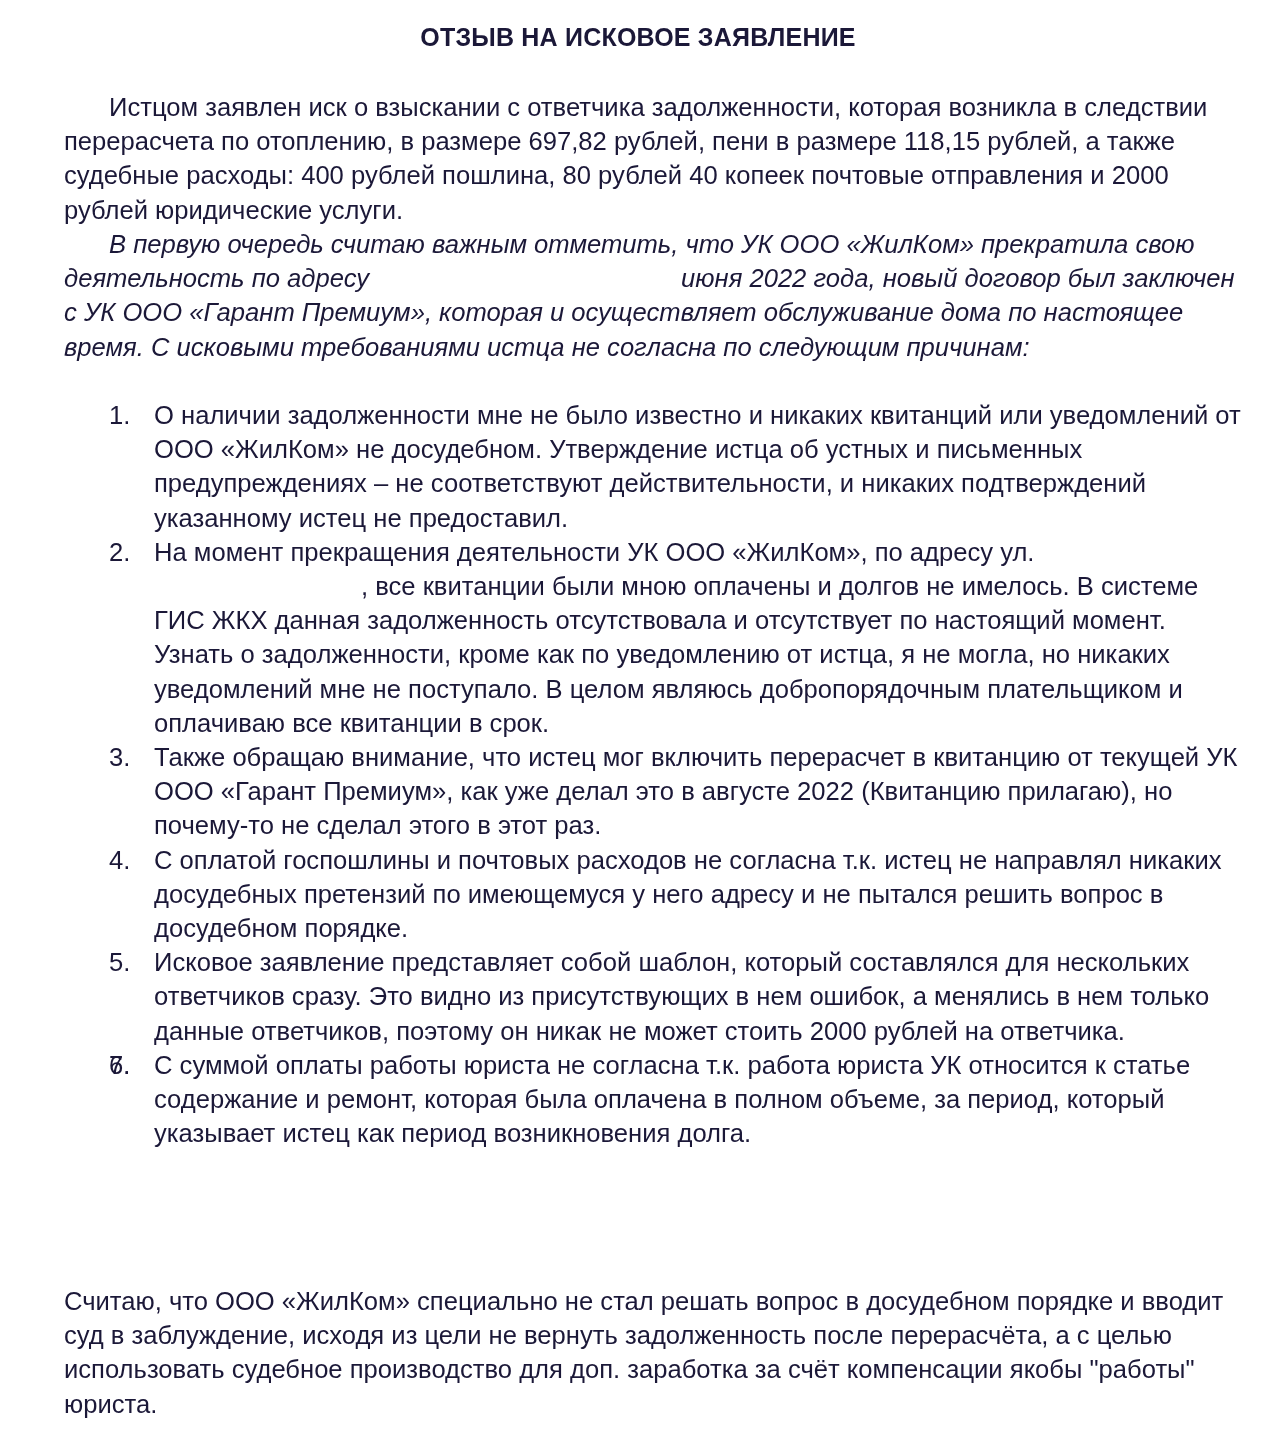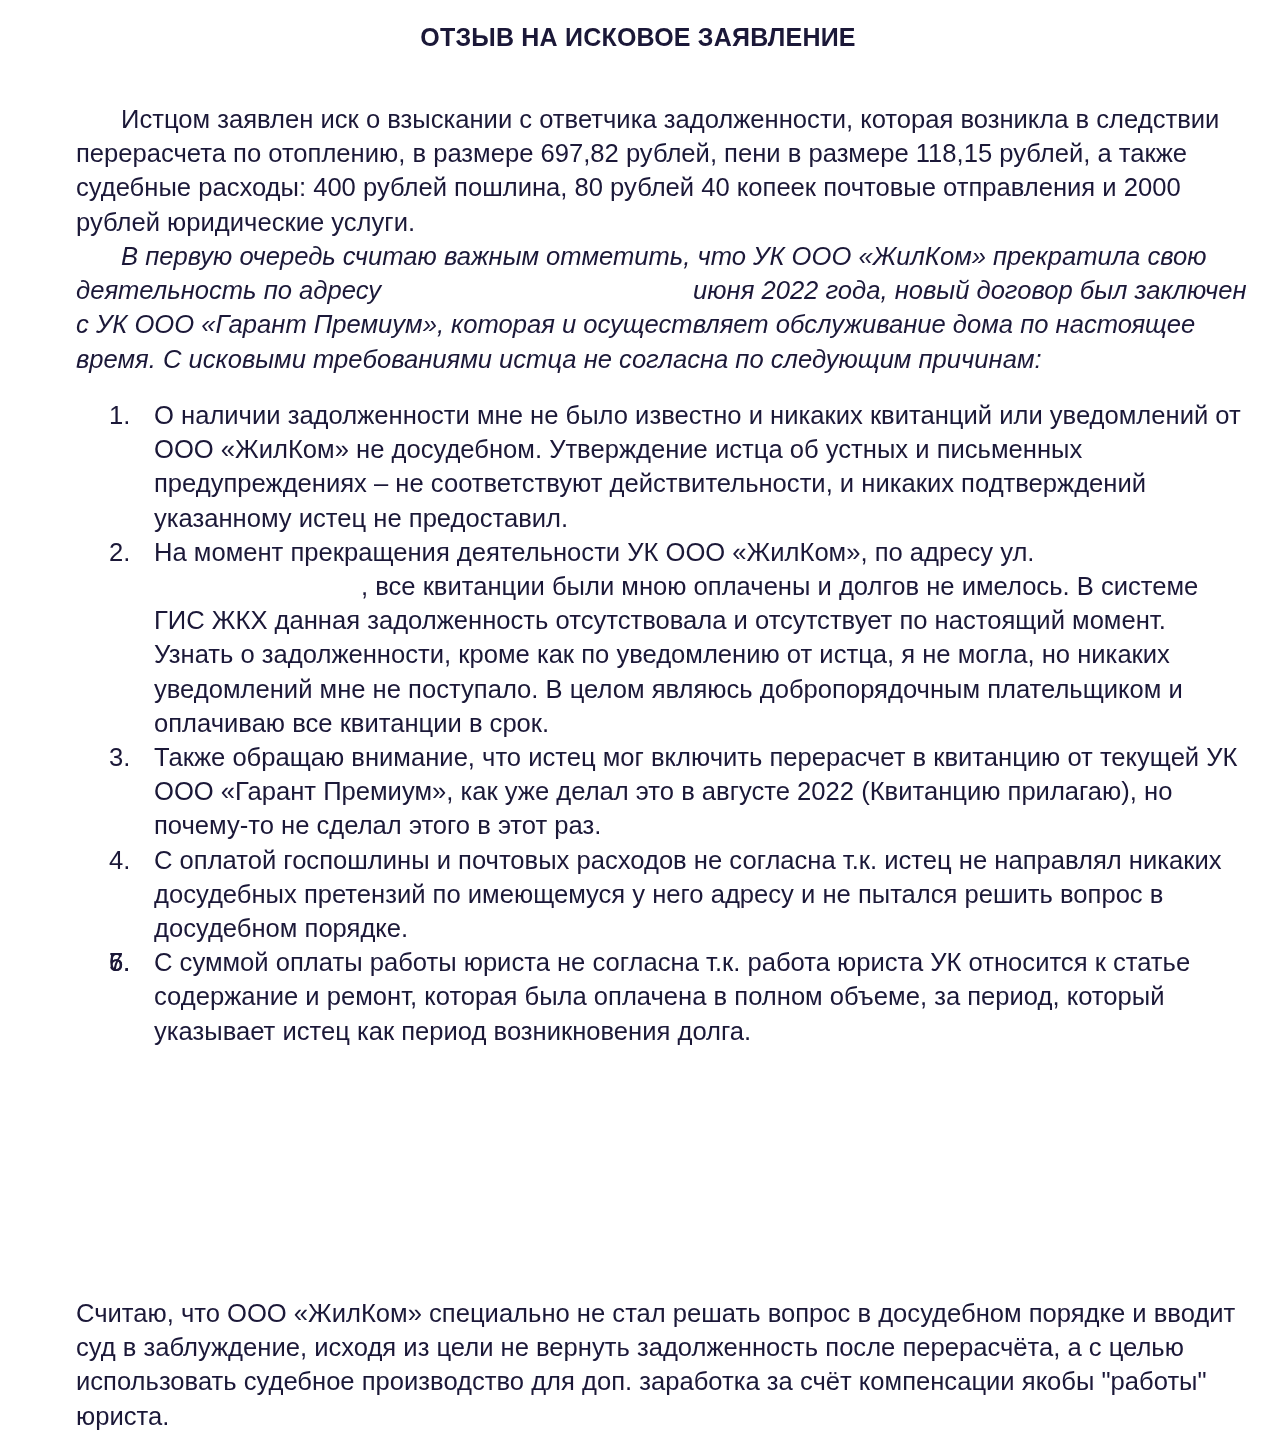--- a/index.html
+++ b/index.html
@@ -29,21 +29,21 @@
       text-align: center;
       font-size: 25px;
       font-weight: bold;
       letter-spacing: 0.2px;
       line-height: 34px;
       margin: 0;
     }
     .para {
       font-size: 25.6px;
       line-height: 34.2px;
-      margin: 12px;
+      margin: 0;
       word-spacing: 0px;
     }
     .indent { text-indent: 45px; }
     .p1 { position: absolute; left: 64px; width: 1180px; top: 90px; }
     .p2 { position: absolute; left: 64px; width: 1180px; top: 227px; font-style: italic; }
     .blank { display: inline-block; }
     .blank-addr { width: 305px; }
     .blank-street { width: 207px; }
     .claims {
       position: absolute;
@@ -90,20 +90,21 @@
     <li class="claim">
       <span class="claim-num">3.</span>
       <span>Также обращаю внимание, что истец мог включить перерасчет в квитанцию от текущей УК ООО «Гарант Премиум», как уже делал это в августе 2022 (Квитанцию прилагаю), но почему-то не сделал этого в этот раз.</span>
     </li>
     <li class="claim">
       <span class="claim-num">4.</span>
       <span>С оплатой госпошлины и почтовых расходов не согласна т.к. истец не направлял никаких досудебных претензий по имеющемуся у него адресу и не пытался решить вопрос в досудебном порядке.</span>
     </li>
     <li class="claim">
       <span class="claim-num">5.</span>
+      <span>Исковое заявление представляет собой шаблон, который составлялся для нескольких ответчиков сразу. Это видно из присутствующих в нем ошибок, а менялись в нем только данные ответчиков, поэтому он никак не может стоить 2000 рублей на ответчика.</span>
     </li>
     <li class="claim">
       <span class="claim-num">6.</span>
     </li>
     <li class="claim">
       <span class="claim-num">7.</span>
       <span>С суммой оплаты работы юриста не согласна т.к. работа юриста УК относится к статье содержание и ремонт, которая была оплачена в полном объеме, за период, который указывает истец как период возникновения долга.</span>
     </li>
   </ol>
 

